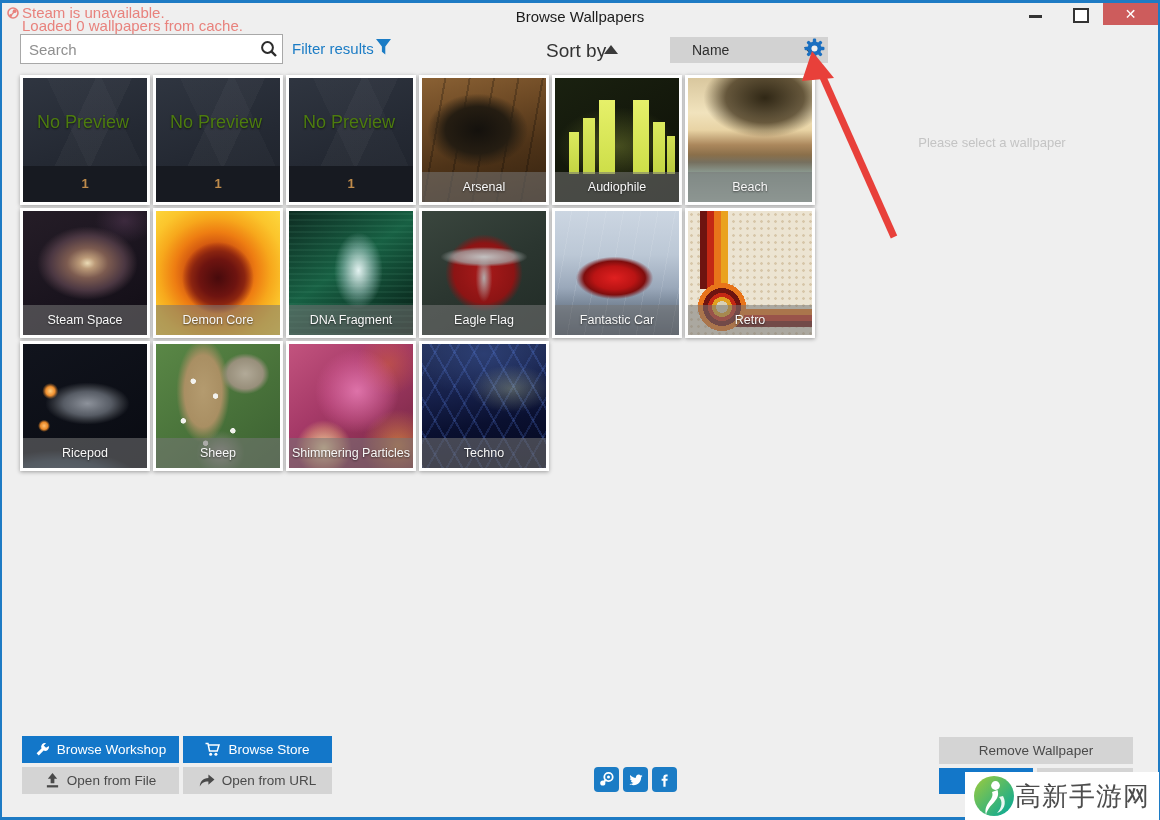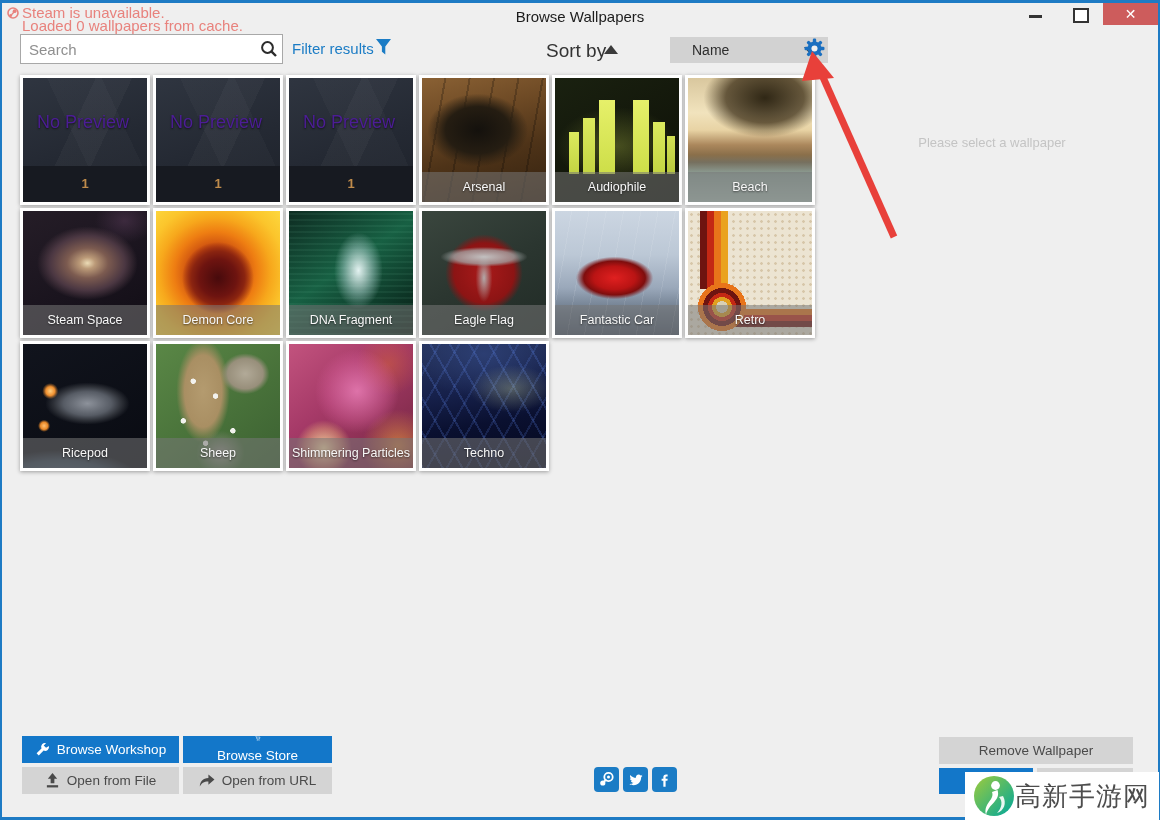--- a/index.html
+++ b/index.html
@@ -39,21 +39,21 @@
   .sort-asc { position:absolute; left:602px; top:42px; width:0; height:0; border-left:7px solid transparent; border-right:7px solid transparent; border-bottom:9px solid #3a3a3a; }
   .sort-select { position:absolute; left:625px; top:34px; width:158px; height:26px; background:#d2d2d2; display:flex; align-items:center; font-size:14px; color:#2e2e2e; padding-left:22px;margin-left:43px; }
   .sort-caret { position:absolute; right:12px; top:10px; width:0; height:0; border-left:6px solid transparent; border-right:6px solid transparent; border-top:7px solid #3a3a3a; }
   .gear { position:absolute; left:802px; top:35px; width:21px; height:21px; cursor:pointer; }
 
   
   .grid { position:absolute; left:18px; top:72px; width:800px; display:flex; flex-wrap:wrap; }
   .tile { width:130px; height:130px; border:3px solid #fff; margin:0 3px 3px 0; position:relative; box-shadow:0 1px 4px rgba(0,0,0,0.35); cursor:pointer; }
   .art { position:absolute; inset:0; overflow:hidden; }
   .label-strip { position:absolute; left:0; right:0; bottom:0; height:30px; background:rgba(118,118,118,0.55); color:#f7f7f7; font-size:12.5px; line-height:30px; text-align:center; text-shadow:0 1px 2px rgba(0,0,0,0.55); white-space:nowrap; overflow:hidden; }
-  .np-text { position:absolute; left:0; right:4px; top:34px; text-align:center; color:#4c1d95; font-size:18px; text-shadow:0 1px 2px rgba(0,0,0,0.6); }
+  .np-text { position:absolute; left:0; right:4px; top:34px; text-align:center; color:#4d7c0f; font-size:18px; text-shadow:0 1px 2px rgba(0,0,0,0.6); }
   .np-strip { position:absolute; left:0; right:0; bottom:0; height:36px; background:#171a21; text-align:center; }
   .np-badge { color:#bf8b4b; font-size:13px; font-weight:bold; line-height:36px; }
 
   
   .art-no-preview { background:
     linear-gradient(115deg, transparent 40%, rgba(255,255,255,0.03) 40% 60%, transparent 60%),
     linear-gradient(65deg, transparent 45%, rgba(255,255,255,0.025) 45% 75%, transparent 75%),
     linear-gradient(160deg,#2f3540 0%,#242933 55%,#1e222a 100%); }
   .art-arsenal { background:
     radial-gradient(ellipse 58% 42% at 45% 42%, #14110d 0%, #251d12 45%, rgba(37,29,18,0) 70%),
@@ -130,21 +130,21 @@
   .preview-msg { position:absolute; left:830px; top:132px; width:320px; text-align:center; font-size:13px; color:#c4c4c4; }
 
   
   .arrow-overlay { position:absolute; left:788px; top:44px; width:120px; height:195px; pointer-events:none; z-index:40; }
 
   
   .btn { position:absolute; height:27px; display:flex; align-items:center; justify-content:center; gap:7px; font-size:13.5px; cursor:pointer;text-align:center; }
   .btn-blue { background:#1377c9; color:#fff; }
   .btn-gray { background:#d4d4d4; color:#4a4a4a; }
   .bw { left:20px; top:733px; width:157px; }
-  .bs { left:181px; top:733px; width:149px;flex-direction:column; }
+  .bs { left:181px; top:733px; width:149px; }
   .off { left:20px; top:764px; width:157px; }
   .ofu { left:181px; top:764px; width:149px; }
   .rw { left:937px; top:734px; width:194px; }
   .br-blue { left:937px; top:765px; width:94px; height:26px; position:absolute; background:#1377c9; }
   .br-gray { left:1035px; top:765px; width:96px; height:26px; position:absolute; background:#d4d4d4; }
 
   .socials { position:absolute; left:592px; top:764px; display:flex; gap:4px; }
   .social { width:25px; height:25px; background:#1b7cc5; border-radius:4px; display:flex; align-items:center; justify-content:center; cursor:pointer; }
 
   

